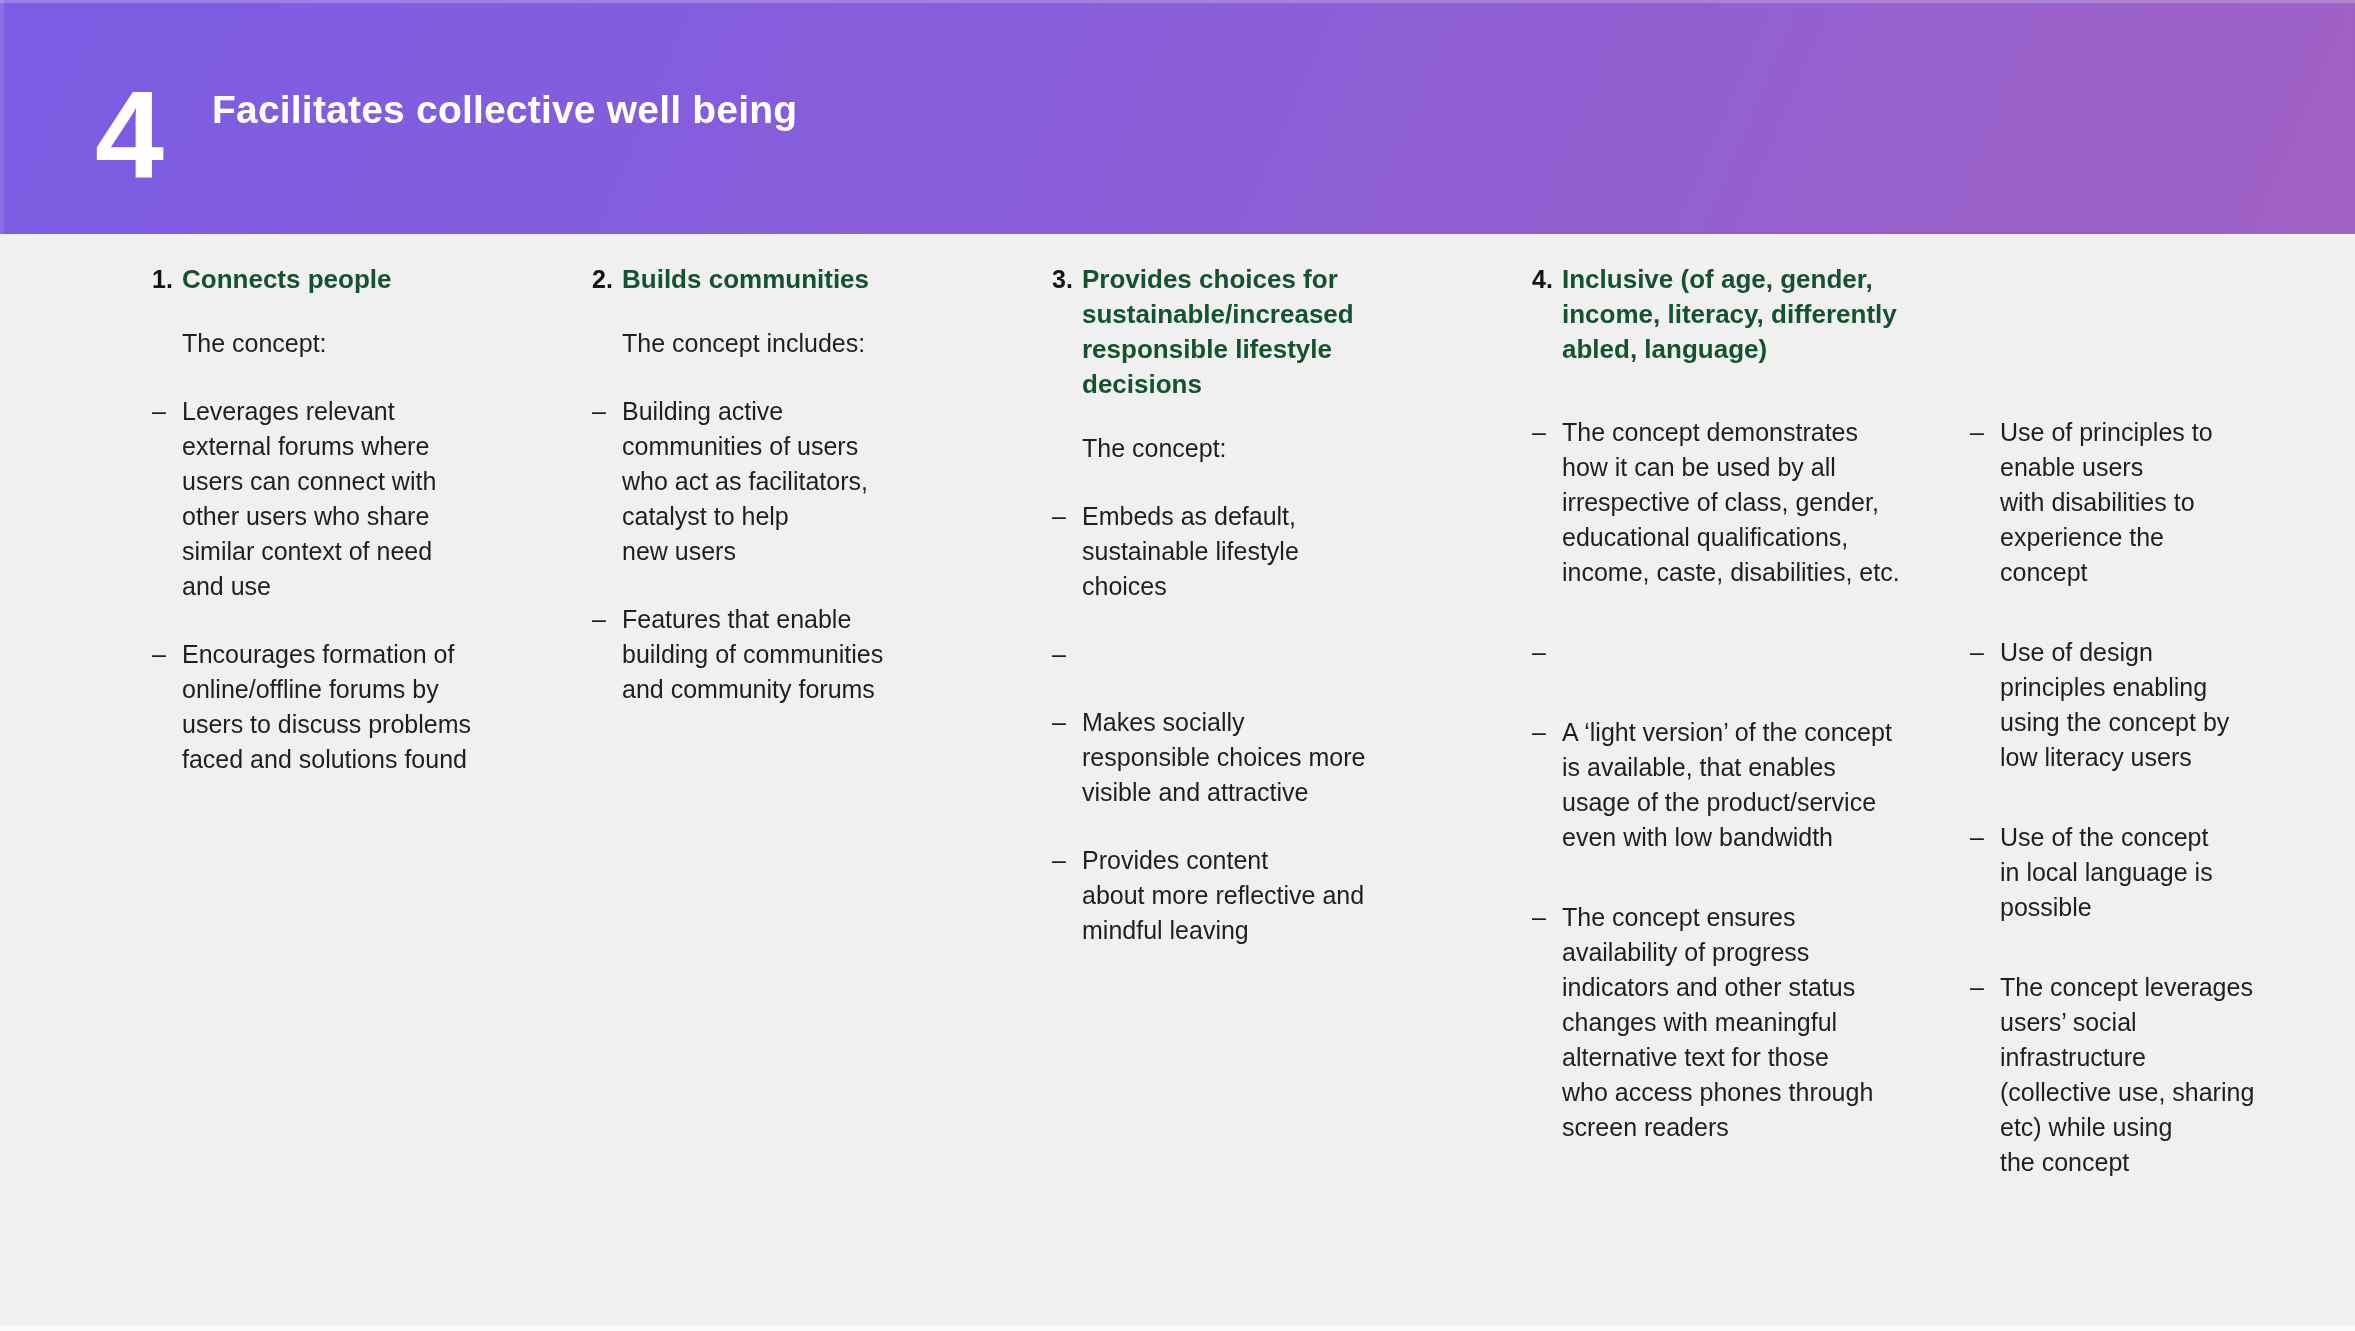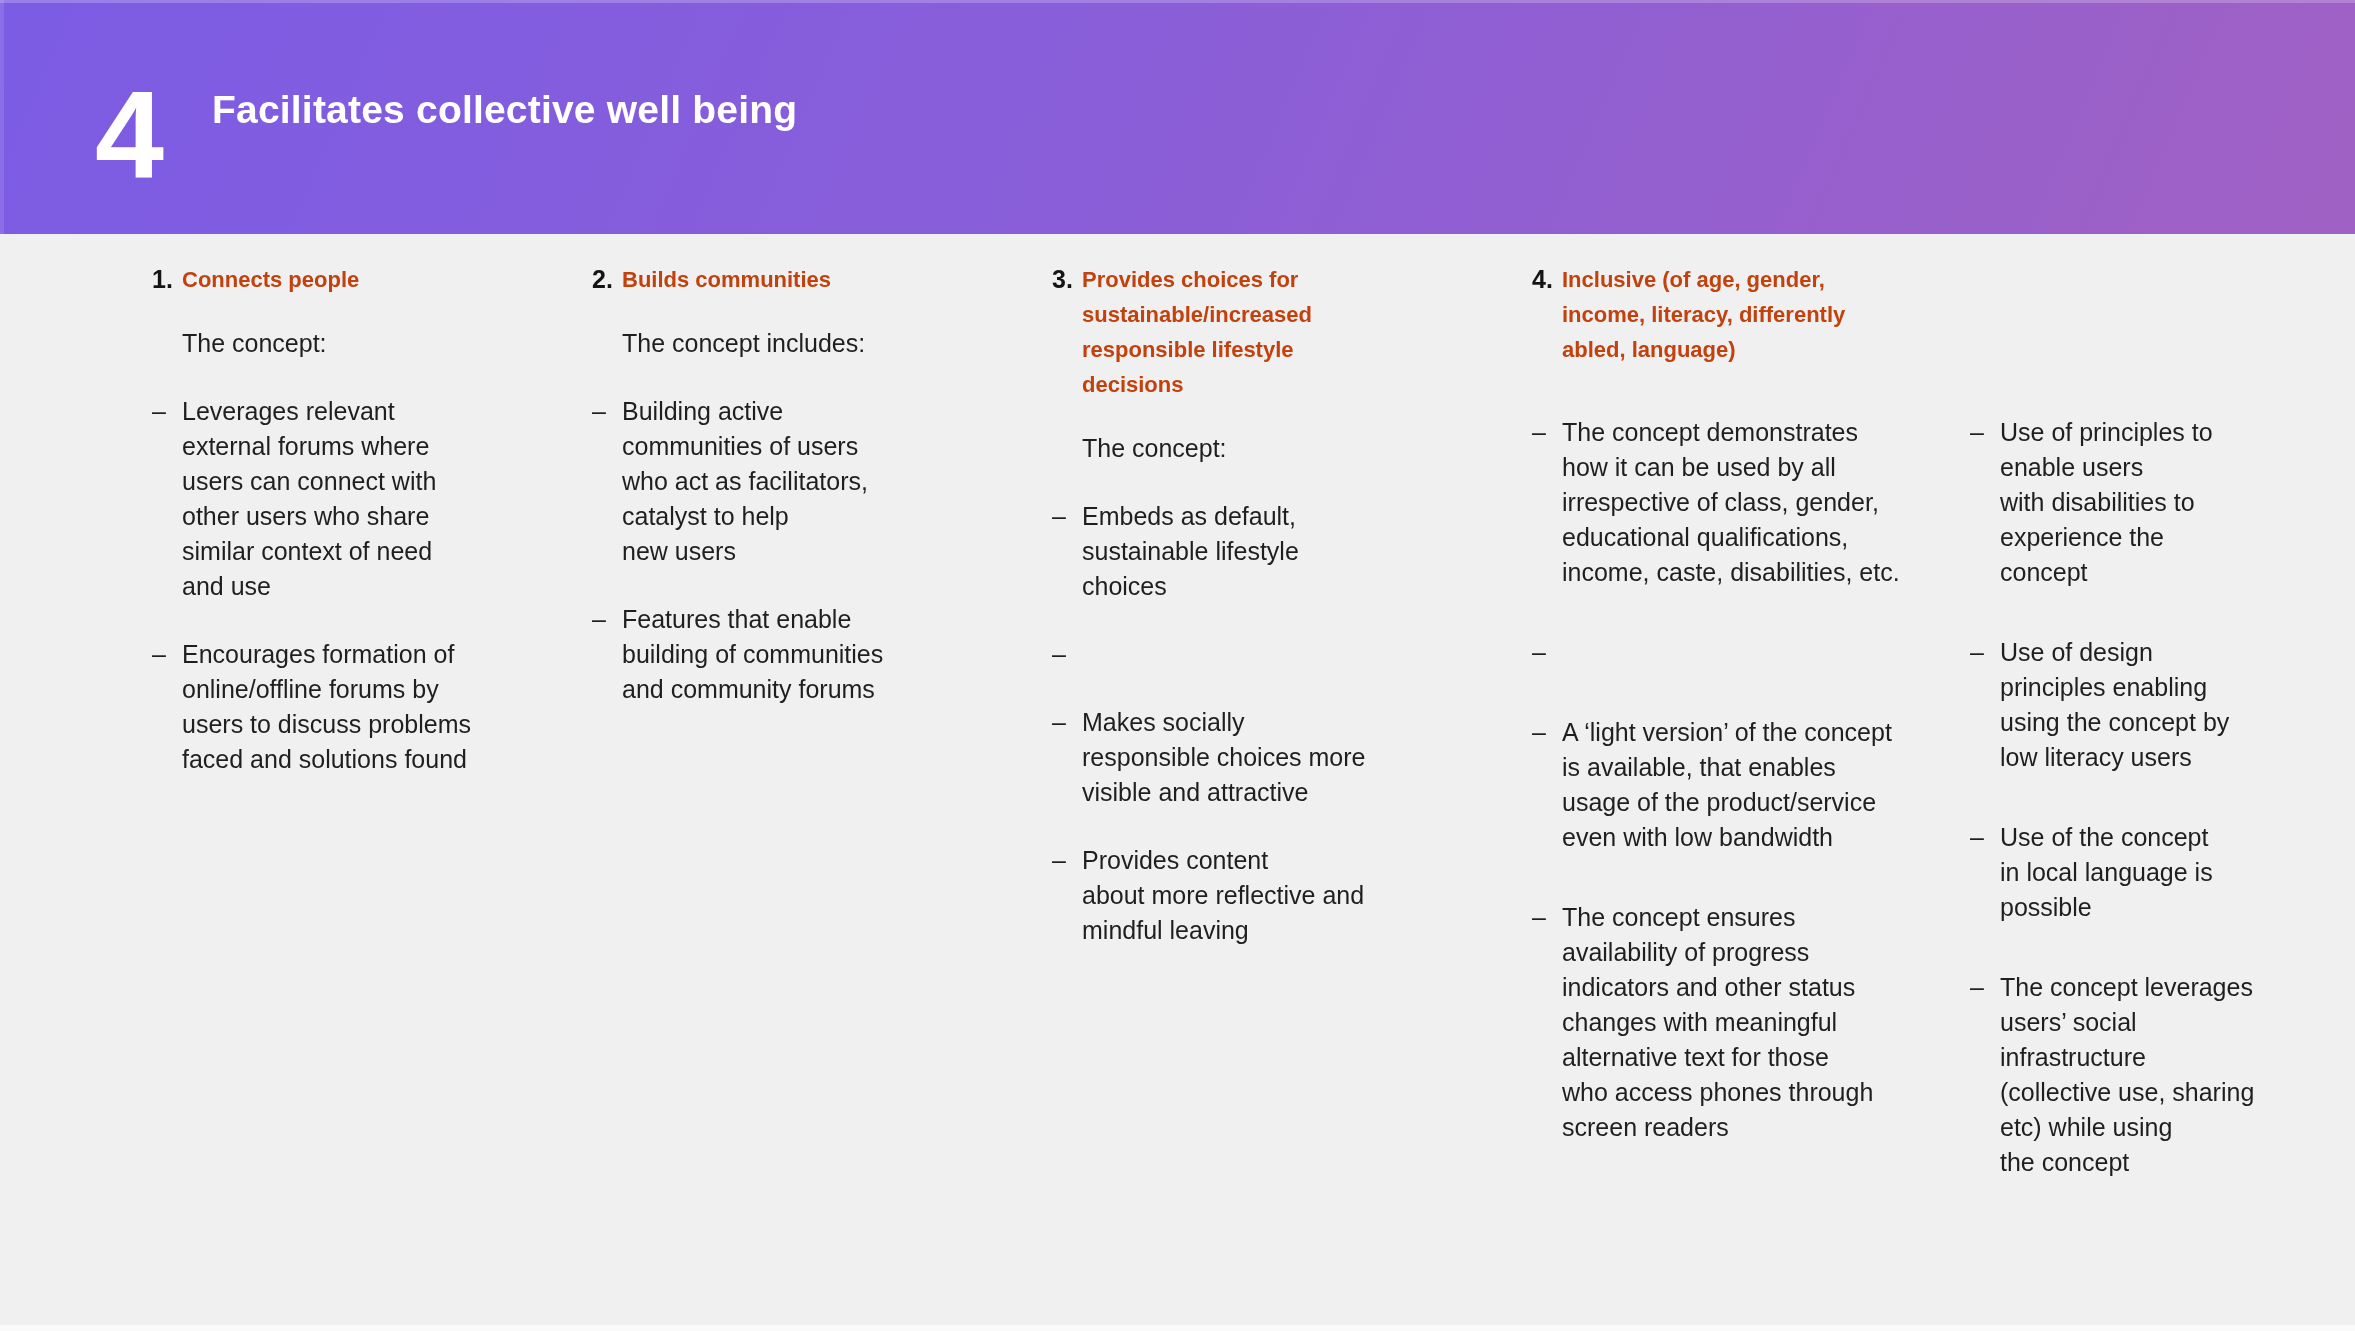--- a/index.html
+++ b/index.html
@@ -48,22 +48,22 @@
   .col3 { margin-left:40px;  width:440px; }
   .col4 { margin-left:40px;  width:398px; }
   .col5 { margin-left:40px;  width:375px; margin-top:153px; }
 
   .head-row { display:flex; }
   .num {
     width:30px; flex:0 0 auto;
     font-weight:700; color:#141414;
   }
   .heading {
-    font-size:22px; line-height:35px; font-weight:700;
-    color:#c2410c;
+    font-size:26px; line-height:35px; font-weight:700;
+    color:#14532d;
     white-space:pre-line;
   }
   .intro {
     margin:29px 0 0 30px;
     white-space:pre-line;
   }
   .bullet { display:flex; margin-top:33px; }
   .col4 .bullet, .col5 .bullet { margin-top:45px; }
   .col4 .head-row + .bullet { margin-top:48px; }
   .col5 .bullet:first-child { margin-top:0; }

